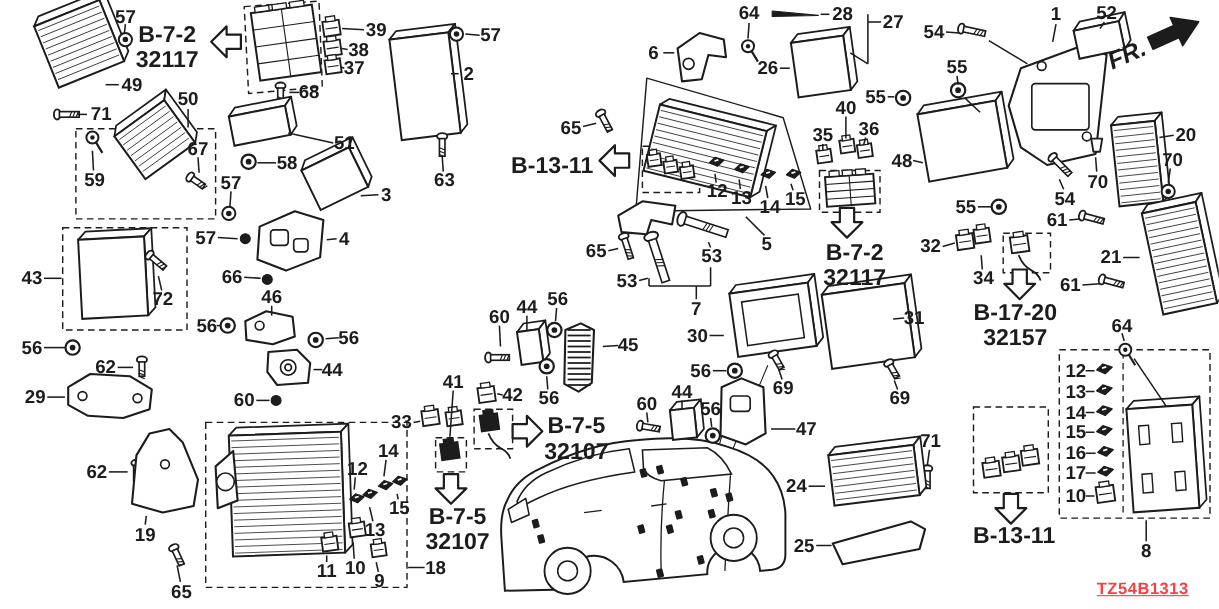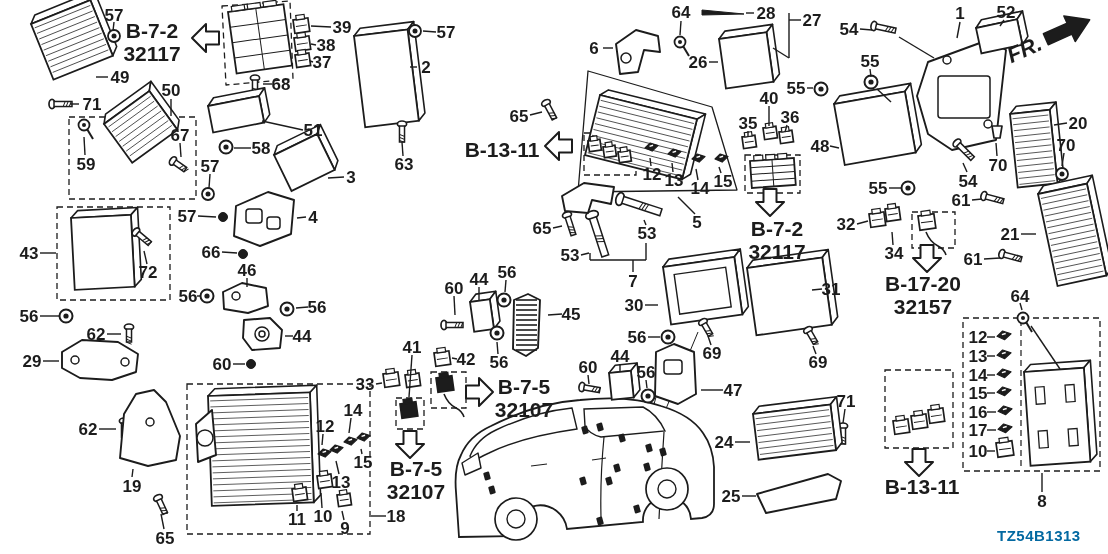--- a/index.html
+++ b/index.html
@@ -1,20 +1,20 @@
 <!DOCTYPE html>
 <html><head>
 <meta charset="utf-8">
 <style>
   html,body{margin:0;padding:0;background:#fff;}
   body{width:1108px;height:554px;position:relative;overflow:hidden;
        font-family:"Liberation Sans",sans-serif;}
   svg text{font-family:"Liberation Sans",sans-serif;}
   .code-label{position:absolute;left:997px;top:527px;font-size:15px;font-weight:bold;
-       color:#0369a1;letter-spacing:0.5px;}
+       color:#ef4444;letter-spacing:0.5px;text-decoration:underline;}
 </style>
 </head>
 <body>
 
 <div>
   <svg id="cv" width="1108" height="554" viewBox="0 0 1108 554" xmlns="http://www.w3.org/2000/svg">
       <g>
         <polygon points="222,6 290,1 293,79 226,85" fill="none" stroke="#1c1c1c" stroke-width="1.3" stroke-linejoin="round" stroke-dasharray="6 4"></polygon>
       </g>
       <g>

